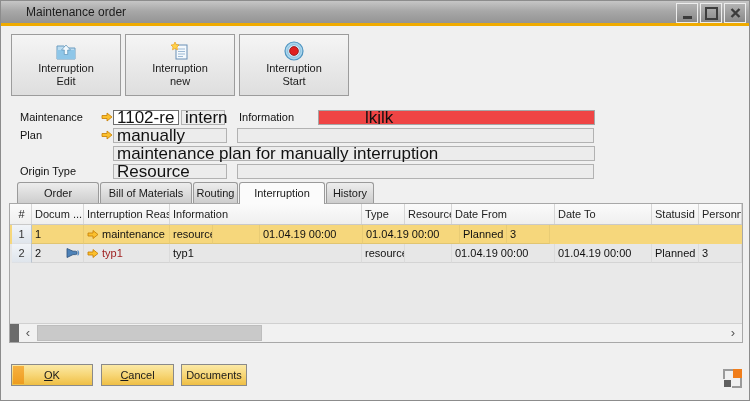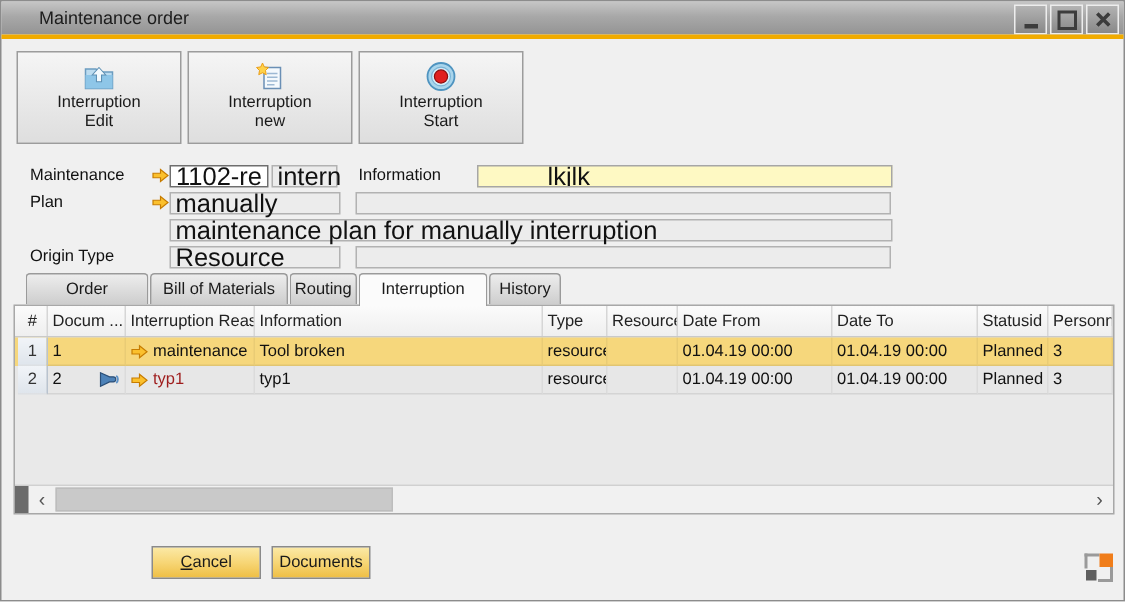--- a/index.html
+++ b/index.html
@@ -17,21 +17,21 @@
 
   
   .tb-btn{position:absolute;top:33px;width:108px;height:60px;border:1px solid #9c9c9c;background:linear-gradient(180deg,#f5f5f5,#dedede);text-align:center;cursor:default;}
   .tb-icon{margin-top:5px;height:22px;display:flex;align-items:center;justify-content:center;}
   .tb-label{font-size:11px;color:#1a1a1a;line-height:13px;}
 
   
   .flabel{position:absolute;font-size:11px;color:#111;height:15px;line-height:15px;}
   .field{position:absolute;height:15px;line-height:13px;font-size:17px;color:#111;border:1px solid #b2b2b2;background:#ececec;padding:0 3px;box-sizing:border-box;}
   .field.white{background:#ffffff;border-color:#6e6e6e;}
-  .field.lightwhite{background:#fef9c3;border-color:#a6a6a6;padding-left:46px;}
+  .field.lightwhite{background:#ef4444;border-color:#a6a6a6;padding-left:46px;}
   input.field{outline:none;font-family:"Liberation Sans",sans-serif;}
   .arrow-pos{position:absolute;width:12px;height:12px;}
 
   
   .tab{position:absolute;top:181px;height:21px;border:1px solid #9a9a9a;border-bottom:none;border-radius:3px 3px 0 0;background:linear-gradient(180deg,#ededed,#cdcdcd);font-size:11px;color:#1a1a1a;text-align:center;line-height:21px;box-sizing:border-box;}
   .tab.active{background:#fbfbfb;height:22px;z-index:3;}
 
   
   .pane{position:absolute;left:8px;top:202px;width:734px;height:140px;border:1px solid #a8a8a8;background:#e9e9e9;box-sizing:border-box;z-index:2;}
   .trow{display:flex;padding-left:2px;box-sizing:border-box;width:732px;}
@@ -178,21 +178,20 @@
 
     <div class="trow drow row-hl">
       <div class="cell c-num">1</div>
       <div class="cell c-doc">1</div>
       <div class="cell c-reason">
         <svg width="12" height="11" viewBox="0 0 12 11">
             <path d="M1 4 h5 V1.5 L11 5.5 6 9.5 V7 H1 Z" fill="#fbc02d" stroke="#c77c00" stroke-width="0.8"></path>
           </svg>
         <span>maintenance</span>
       </div>
-      <div class="cell c-info">Tool broken</div>
       <div class="cell c-type">resource</div>
       <div class="cell c-res"></div>
       <div class="cell c-dfrom">01.04.19 00:00</div>
       <div class="cell c-dto">01.04.19 00:00</div>
       <div class="cell c-status">Planned</div>
       <div class="cell c-pers">3</div>
     </div>
 
     <div class="trow drow row-alt">
       <div class="cell c-num">2</div>
@@ -219,20 +218,24 @@
     </div>
 
     <div class="hscroll">
       <div class="hs-corner"></div>
       <div class="hs-btn hs-left">‹</div>
       <div class="hs-thumb"></div>
       <div class="hs-btn hs-right">›</div>
     </div>
   </div>
 
+  <div class="btn-gold" style="left:10px;width:82px;">
+    <div class="ok-strip"></div>
+    <span class="lbl ak">OK</span>
+  </div>
   <div class="btn-gold" style="left:100px;width:73px;">
     <span class="lbl ak">Cancel</span>
   </div>
   <div class="btn-gold" style="left:180px;width:66px;">
     <span class="lbl">Documents</span>
   </div>
 
   <div class="grip">
     <div class="tl"></div>
     <div class="tr"></div>

